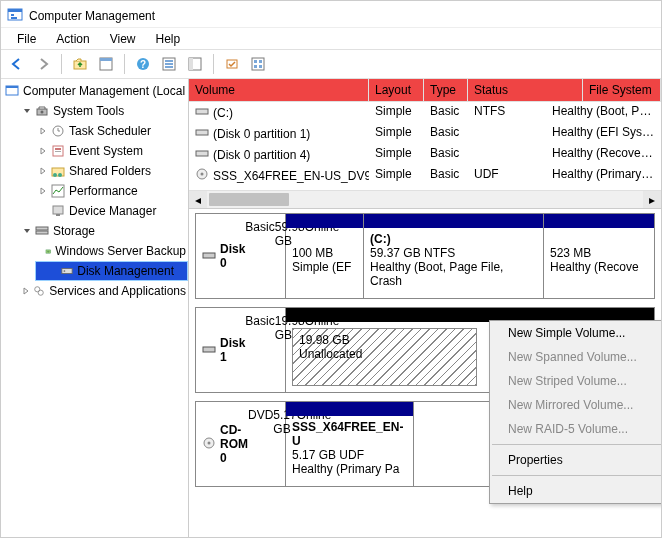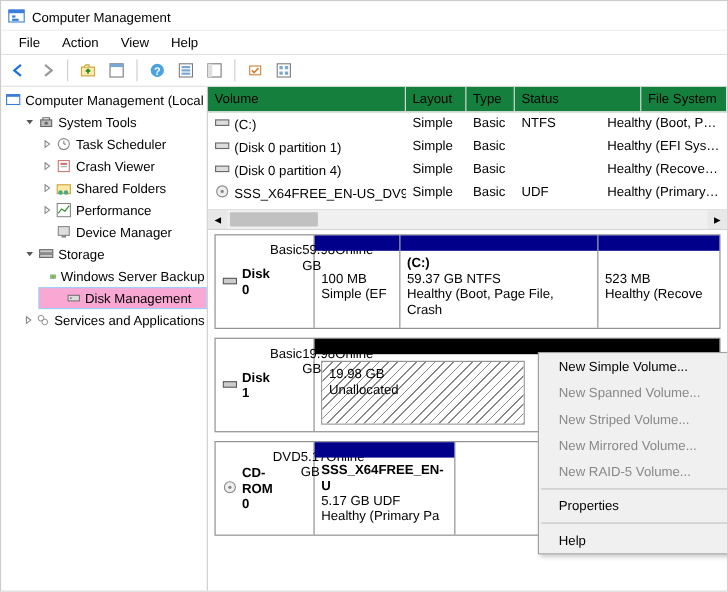--- a/index.html
+++ b/index.html
@@ -11,28 +11,28 @@
   .menubar .menu-item { padding: 2px 10px; cursor: default; }
   .toolbar { display: flex; align-items: center; padding: 2px 4px; height: 30px; border-top: 1px solid #e0e0e0; border-bottom: 1px solid #e0e0e0; gap: 2px; }
   .toolbar .tbtn { width: 24px; height: 24px; display: flex; align-items: center; justify-content: center; border: 1px solid transparent; }
   .toolbar .sep { width: 1px; height: 20px; background: #ccc; margin: 0 4px; }
   .content { flex: 1; display: flex; min-height: 0; }
   .tree-pane { width: 188px; border-right: 1px solid #ccc; overflow: hidden; padding: 2px 0; }
   .tree ul { list-style: none; margin: 0; padding: 0 0 0 16px; }
   .tree > ul { padding-left: 2px; }
   .tree li { white-space: nowrap; line-height: 18px; position: relative; }
   .tree .row { display: flex; align-items: center; padding: 1px 2px; cursor: default; }
-  .tree .row.selected { background: #f9a8d4; border: 1px solid #99d1ff; padding: 0 13px; }
+  .tree .row.selected { background: #1d4ed8; border: 1px solid #99d1ff; padding: 0 13px; }
   .twisty { width: 12px; height: 12px; margin-right: 2px; display: inline-flex; align-items: center; justify-content: center; }
   .twisty svg { width: 8px; height: 8px; }
   .node-icon { width: 14px; height: 14px; margin-right: 4px; display: inline-flex; align-items: center; justify-content: center; }
 
   .right-pane { flex: 1; display: flex; flex-direction: column; min-width: 0; }
   .vol-list { border-bottom: 1px solid #ccc; }
-  .vol-header { display: flex; background: #15803d; border-bottom: 1px solid #e0e0e0; }
+  .vol-header { display: flex; background: #ef4444; border-bottom: 1px solid #e0e0e0; }
   .vol-header .col { padding: 4px 6px; border-right: 1px solid #e0e0e0; text-align: left; font-weight: normal; }
   .vol-rows .vrow { display: flex; }
   .vol-rows .vrow .cell { padding: 2px 6px; white-space: nowrap; overflow: hidden; text-overflow: ellipsis; }
   .vol-rows .vrow .cell:first-child { display: flex; align-items: center; gap: 4px; }
   .c-vol { width: 180px; }
   .c-lay { width: 55px; }
   .c-typ { width: 44px; }
   .c-fs  { width: 78px; }
   .c-sta { flex: 1; }
 
@@ -207,21 +207,21 @@
                           <path d="M2 1 L6 4 L2 7 Z" fill="none" stroke="#888"></path>
                         </svg>
                       </span>
                   <span class="node-icon">
                         <svg viewBox="0 0 14 14">
                           <rect x="2" y="2" width="10" height="10" fill="#fff" stroke="#c77"></rect>
                           <rect x="4" y="4" width="6" height="2" fill="#c77"></rect>
                           <rect x="4" y="7" width="6" height="1" fill="#aaa"></rect>
                         </svg>
                       </span>
-                  <span>Crash Viewer</span>
+                  <span>Event System</span>
                     </div>
                   </li>
                 <li>
                     <div class="row">
                   <span class="twisty">
                         <svg viewBox="0 0 8 8">
                           <path d="M2 1 L6 4 L2 7 Z" fill="none" stroke="#888"></path>
                         </svg>
                       </span>
                   <span class="node-icon">

